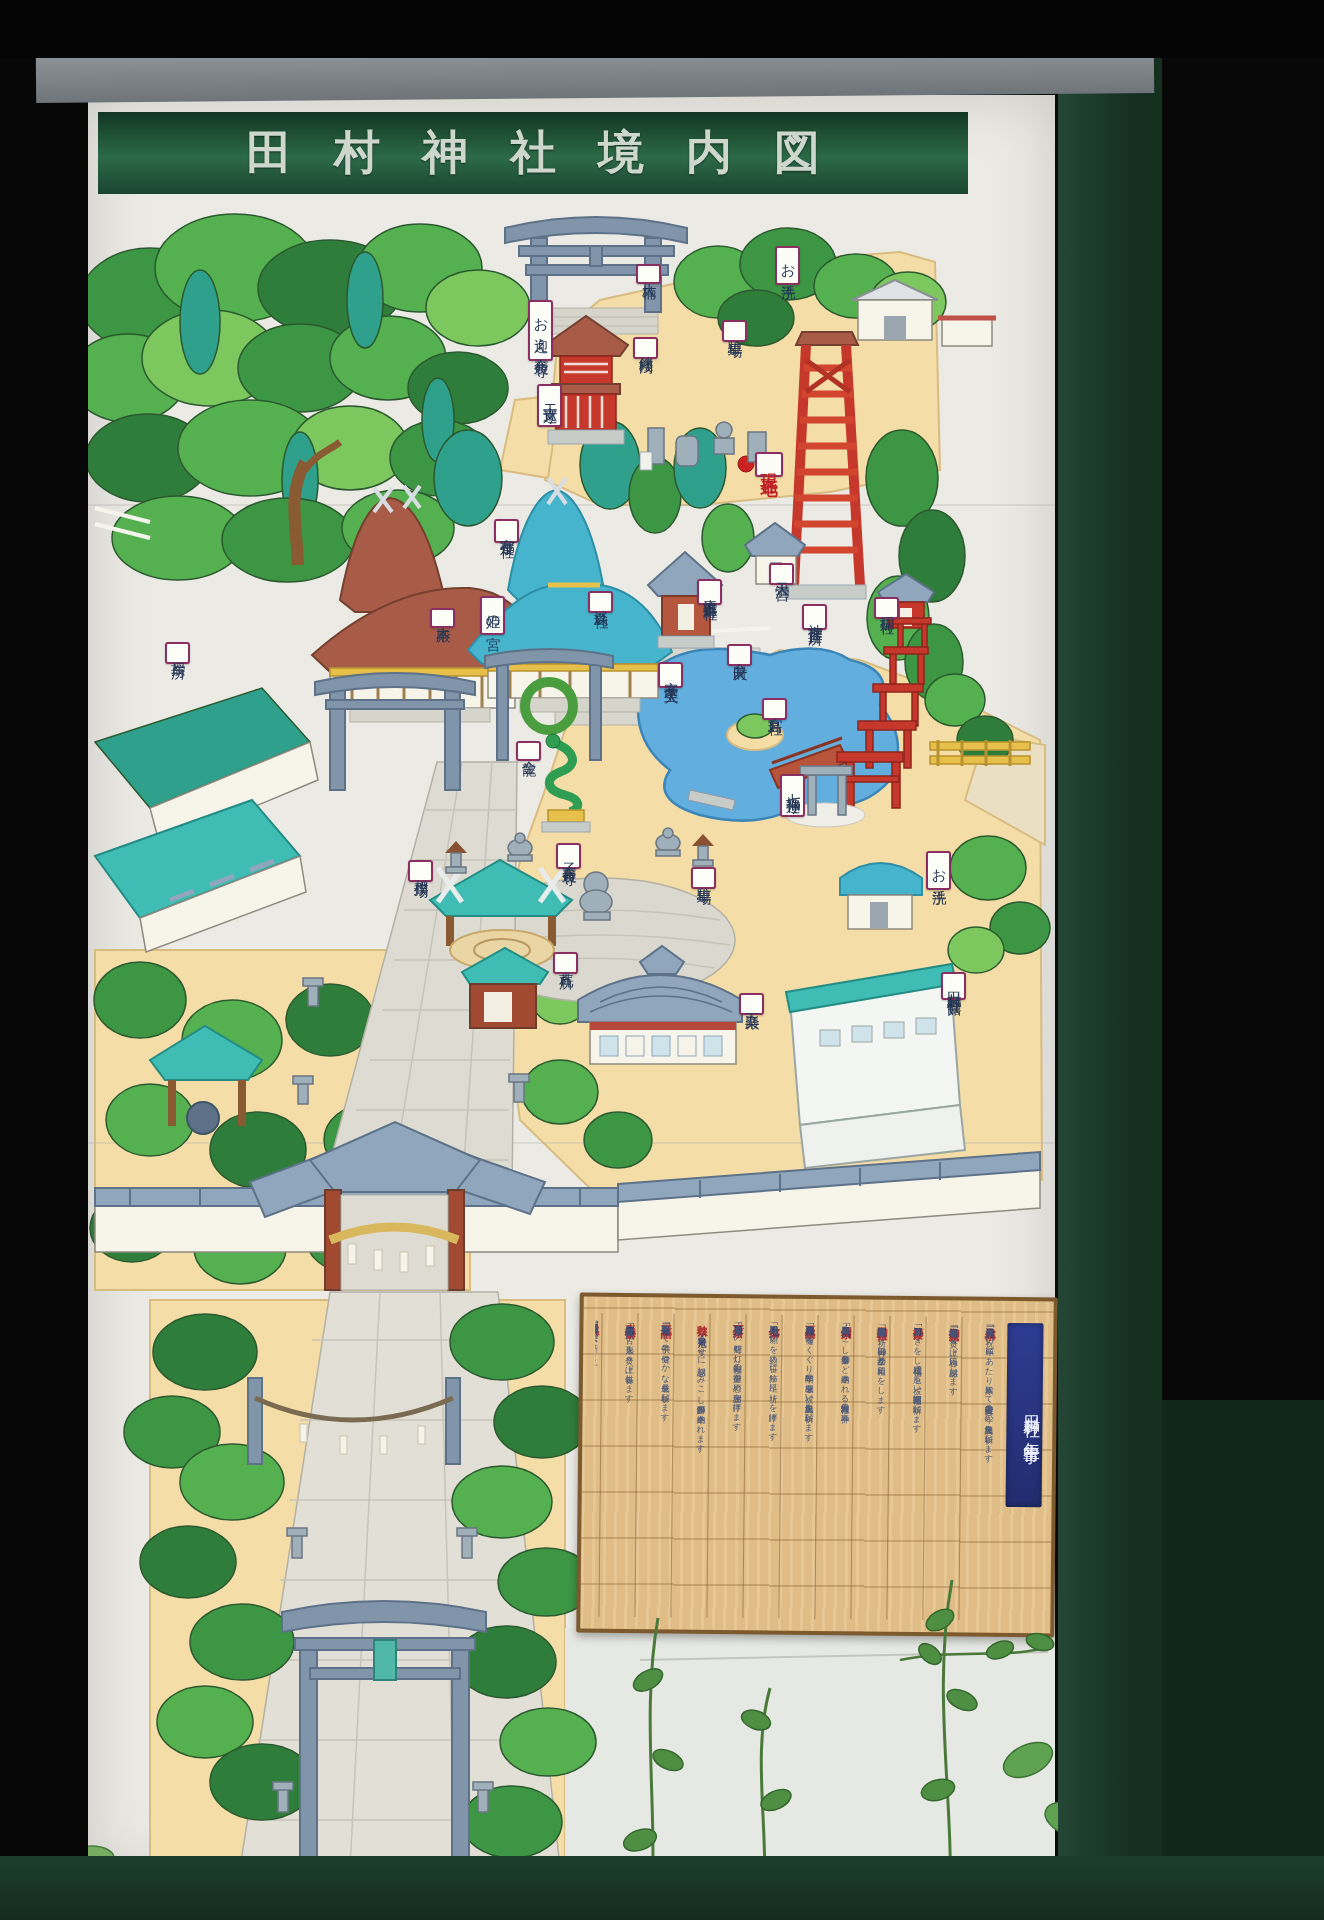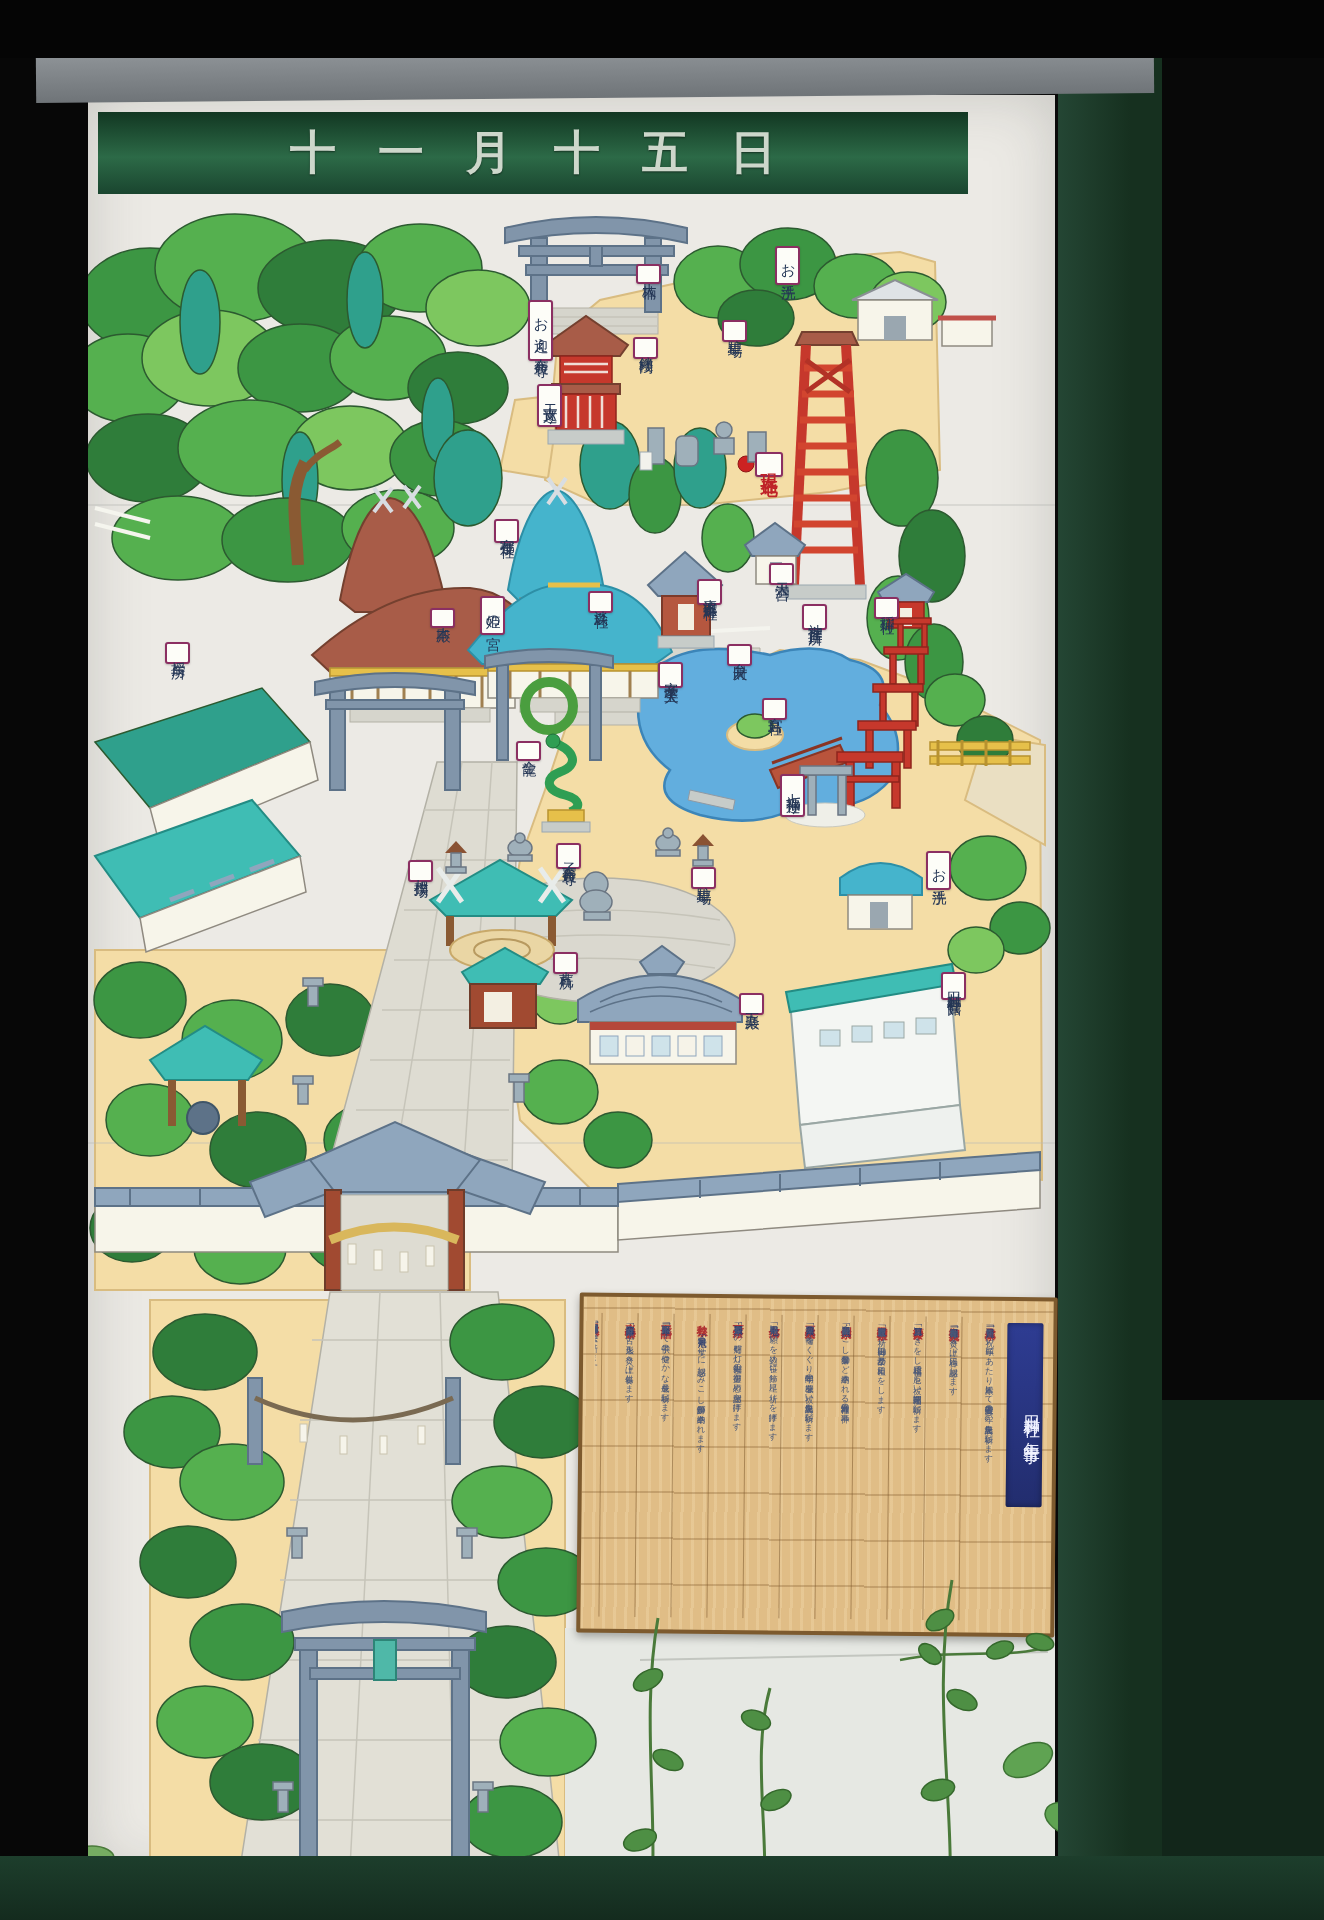--- a/index.html
+++ b/index.html
@@ -469,21 +469,21 @@
     <g>
       <rect class="tor" x="300" y="1648" width="17" height="215"></rect>
         <rect class="tor" x="452" y="1648" width="17" height="215"></rect>
       <path class="tor" d="M282,1612 Q384,1590 486,1612 L486,1632 Q384,1612 282,1632 Z"></path>
       <rect class="tor" x="295" y="1638" width="180" height="12"></rect>
       <rect class="tor" x="310" y="1668" width="150" height="11"></rect>
       <rect x="374" y="1640" width="22" height="40" fill="#4fb8a8" stroke="#2d8577" stroke-width="2"></rect>
     </g>
   </svg>
 
-  <div id="titleband">十一月十五日</div>
+  <div id="titleband">田村神社境内図</div>
 
   <div id="labels">
       <div class="mlabel" style="left: 636px; top: 264px;">大楠</div>
       <div class="mlabel" style="left: 775px; top: 246px;">お手洗</div>
       <div class="mlabel" style="left: 722px; top: 320px;">駐車場</div>
       <div class="mlabel" style="left: 633px; top: 337px;">鐘楼門</div>
       <div class="mlabel" style="left: 528px; top: 300px;">お迎え布袋尊</div>
       <div class="mlabel" style="left: 537px; top: 384px;">十二支巡り</div>
       <div class="mlabel accent" style="left: 755px; top: 452px;">現在地</div>
       <div class="mlabel" style="left: 494px; top: 519px;">宇都伎社</div>

